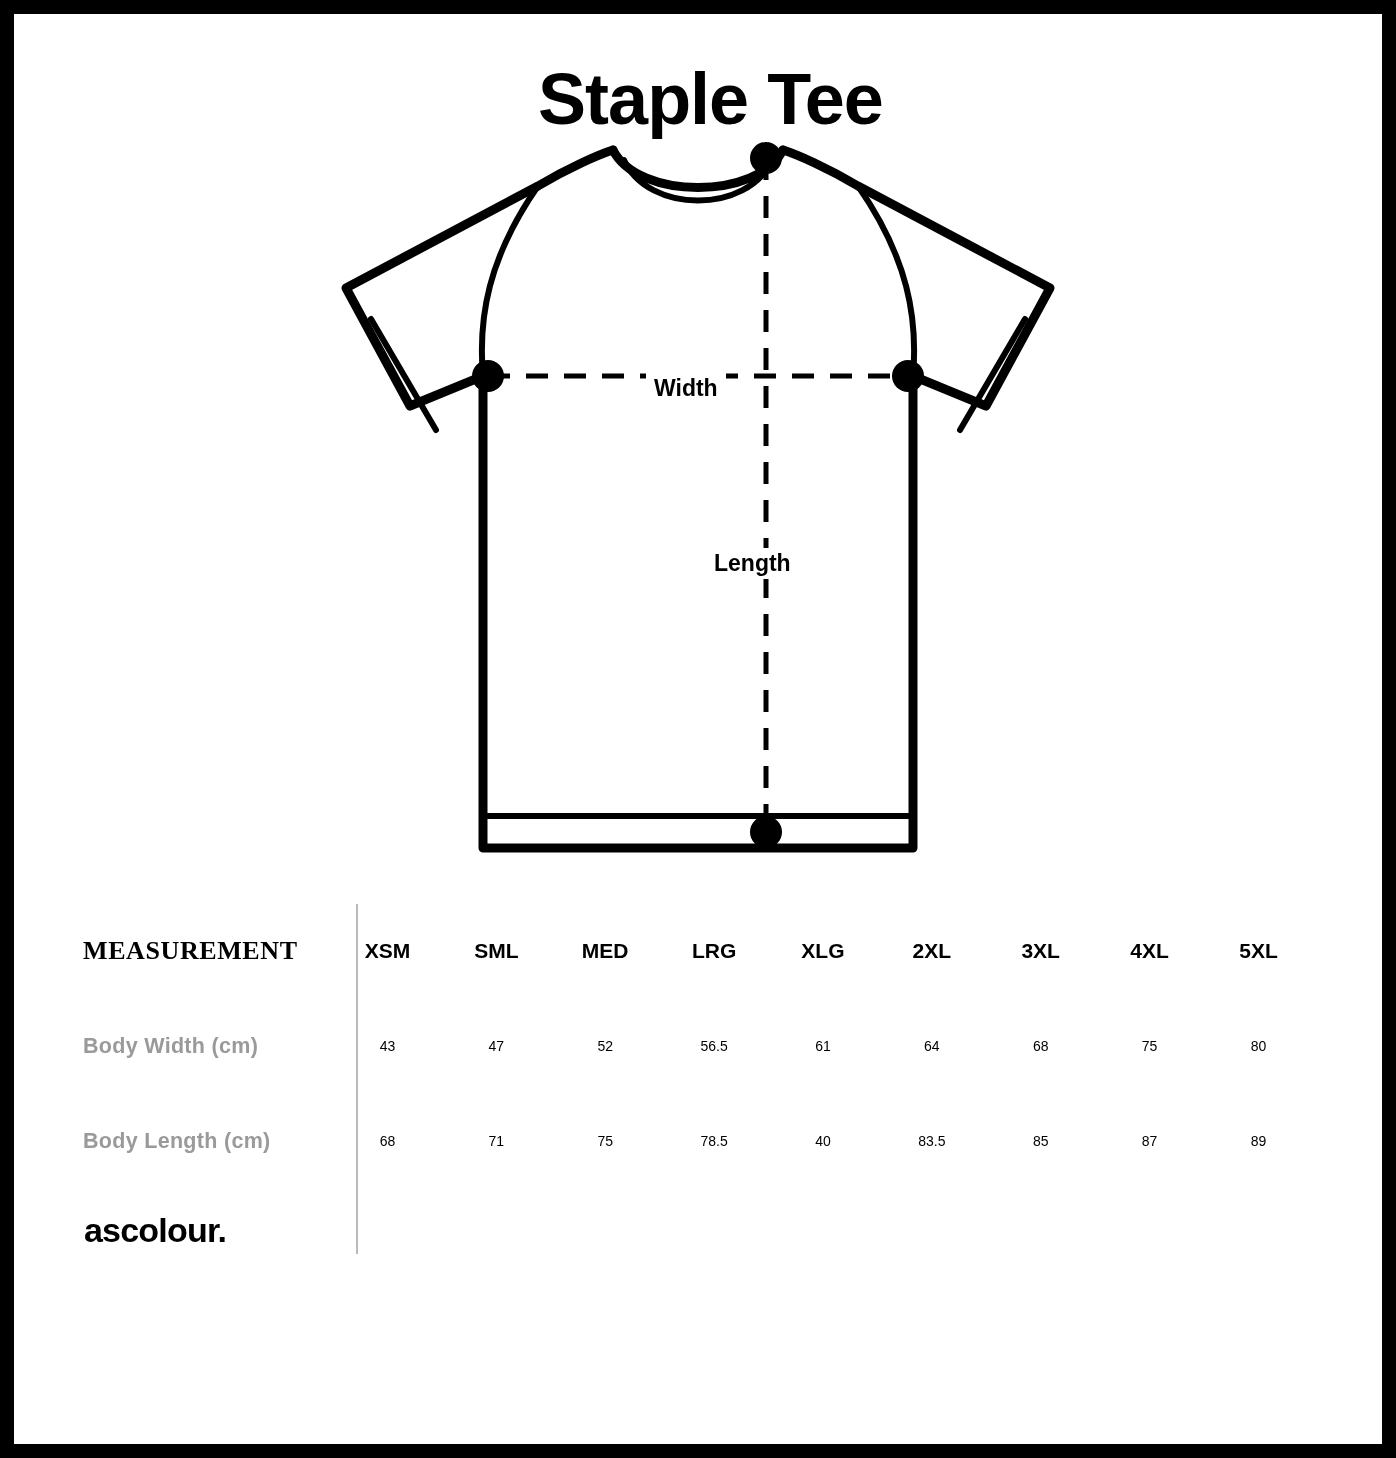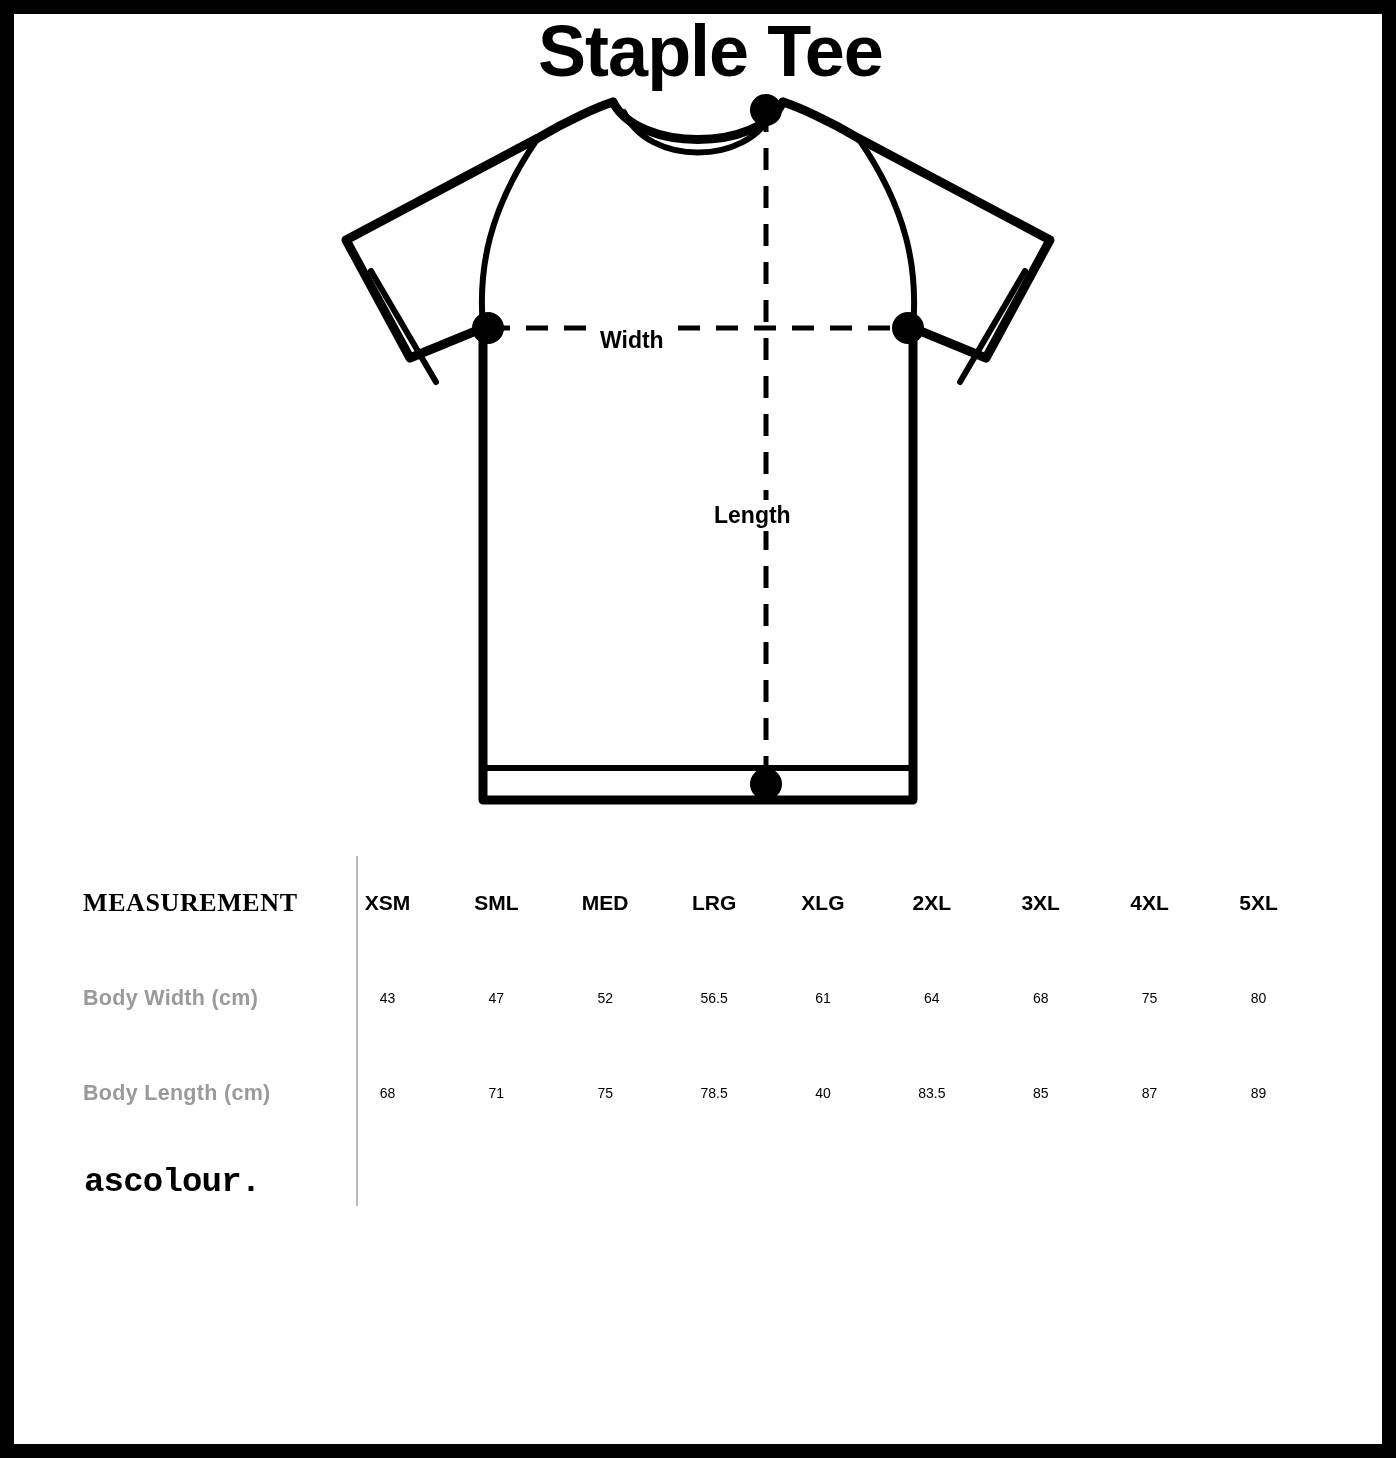--- a/index.html
+++ b/index.html
@@ -18,20 +18,21 @@
     border: 14px solid #000000;
     box-sizing: border-box;
     overflow: hidden;
   }
   .title {
     text-align: center;
     font-size: 72px;
     font-weight: bold;
     letter-spacing: -1px;
     color: #000000;
+    margin-top: 48px;
     line-height: 1.05;
     padding-left: 25px;
   }
   .diagram-wrap {
     position: relative;
     width: 100%;
     height: 760px;
   }
   .diagram-wrap svg {
     display: block;
@@ -39,21 +40,21 @@
   }
   .label-width, .label-length {
     position: absolute;
     font-size: 23px;
     font-weight: bold;
     color: #000000;
     background: #ffffff;
     padding: 2px 8px;
   }
   .label-width {
-    left: 578px;
+    left: 632px;
     top: 235px;
   }
   .label-length {
     left: 692px;
     top: 410px;
   }
 
   table.sizes {
     width: 1230px;
     margin: 6px auto 0 auto;
@@ -117,21 +118,20 @@
     font-style: italic;
     color: #8f8f8f;
     letter-spacing: 0.2px;
   }
   .brand {
     font-size: 34px;
     font-weight: bold;
     color: #000000;
     letter-spacing: -0.8px;
     padding-right: 8px;
-    font-family: Liberation Mono, monospace;
   }
 </style>
 </head>
 <body>
 
 <div class="page">
 
   <div class="title">Staple Tee</div>
 
   <div class="diagram-wrap">

